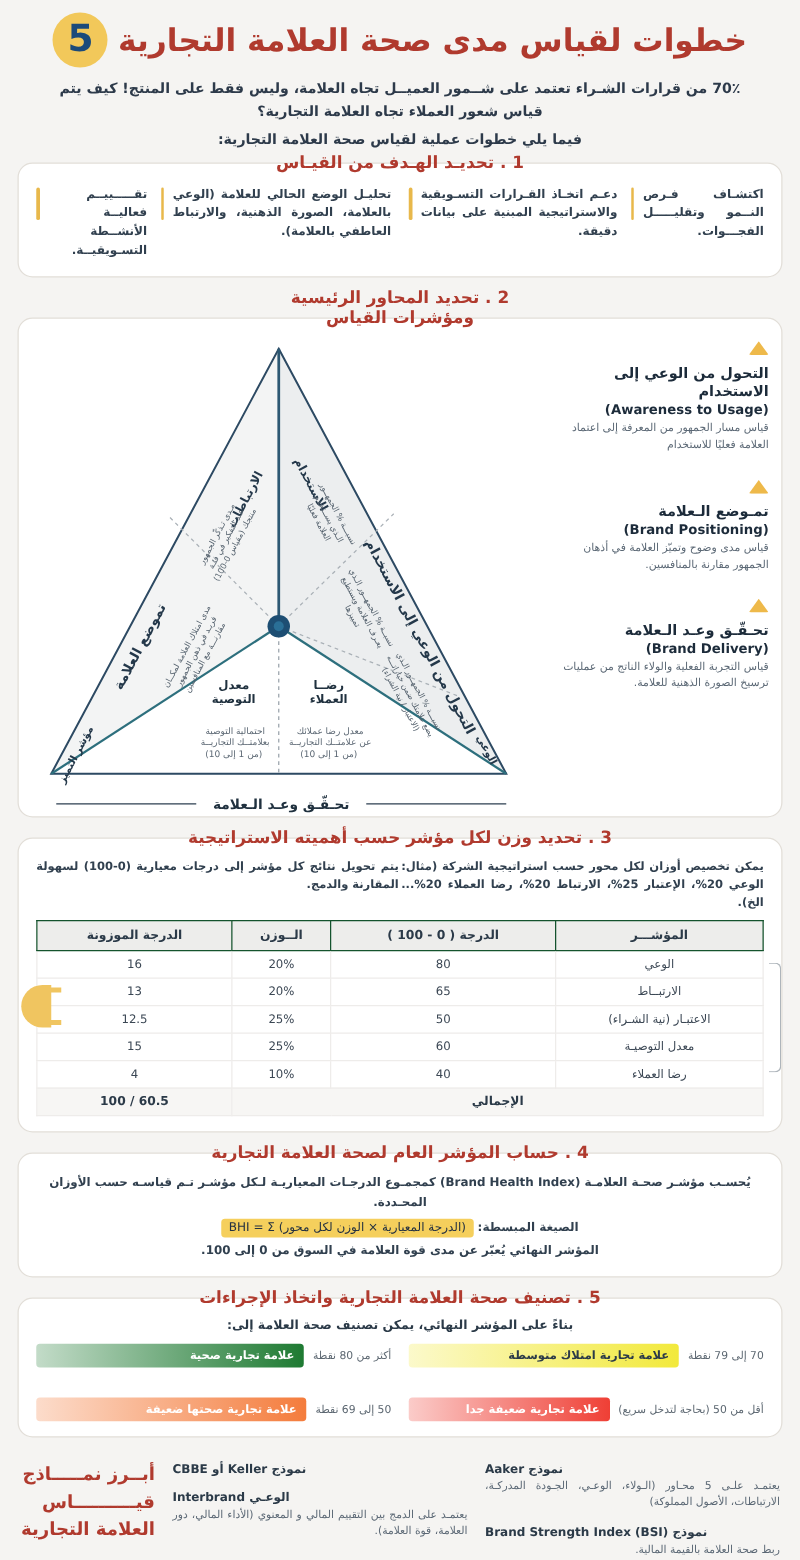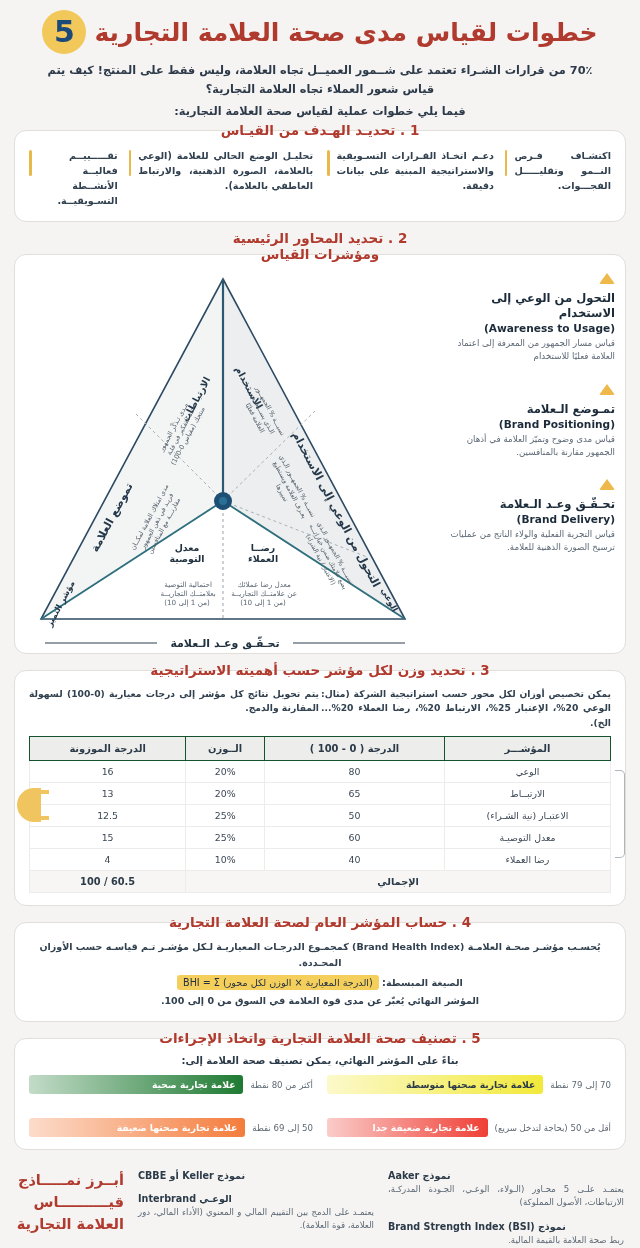--- a/index.html
+++ b/index.html
@@ -382,21 +382,21 @@
             <div class="cat-pill" id="pill0" style="background: linear-gradient(to left, rgb(30, 122, 50), rgba(30, 122, 50, 0.267)); color: rgb(255, 255, 255);">علامة تجارية صحية</div>
             <div class="cat-note">أكثر من 80 نقطة</div>
           </div>
           <div class="cat-row">
             <div class="cat-pill" id="pill1" style="background: linear-gradient(to left, rgb(244, 124, 60), rgba(244, 124, 60, 0.267)); color: rgb(255, 255, 255);">علامة تجارية صحتها ضعيفة</div>
             <div class="cat-note">50 إلى 69 نقطة</div>
           </div>
         </div>
         <div class="cat-col">
           <div class="cat-row">
-            <div class="cat-pill" id="pill2" style="background: linear-gradient(to left, rgb(242, 233, 59), rgba(242, 233, 59, 0.267)); color: rgb(43, 58, 72);">علامة تجارية صحتها متوسطة</div>
+            <div class="cat-pill" id="pill2" style="background: linear-gradient(to left, rgb(242, 233, 59), rgba(242, 233, 59, 0.267)); color: rgb(43, 58, 72);">علامة تجارية امتلاك متوسطة</div>
             <div class="cat-note">70 إلى 79 نقطة</div>
           </div>
           <div class="cat-row">
             <div class="cat-pill" id="pill3" style="background: linear-gradient(to left, rgb(239, 63, 53), rgba(239, 63, 53, 0.267)); color: rgb(255, 255, 255);">علامة تجارية ضعيفة جدا</div>
             <div class="cat-note">أقل من 50 (بحاجة لتدخل سريع)</div>
           </div>
         </div>
       </div>
     </div>
   </div>

